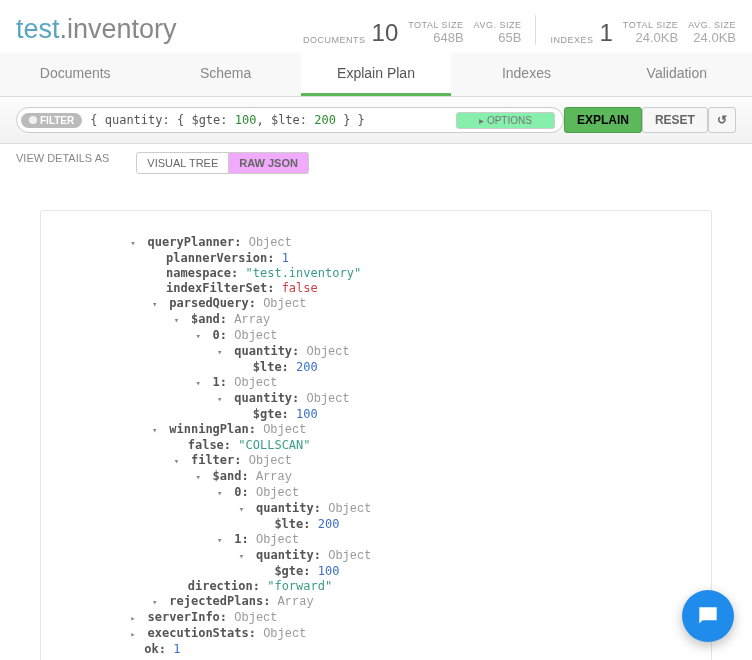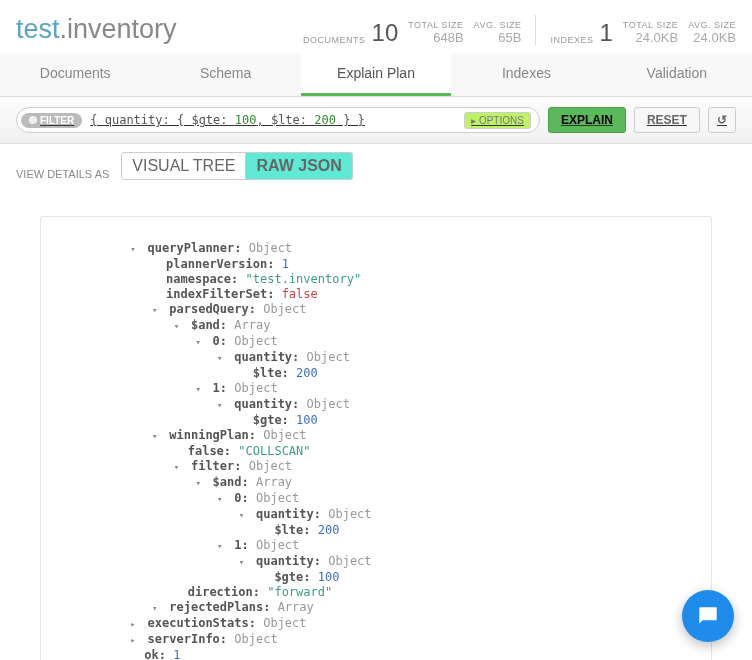--- a/index.html
+++ b/index.html
@@ -10,41 +10,41 @@
 .stats { margin-left: auto; display: flex; align-items: flex-end; gap: 10px; }
 .stat { text-align: right; }
 .stat-label { font-size: 9px; color: #999; letter-spacing: .5px; }
 .stat-val { font-size: 13px; color: #aaa; }
 .stat-big { font-size: 24px; color: #555; line-height: 1; margin-left: 2px; }
 .stat-inline { display: flex; align-items: flex-end; gap: 4px; }
 .sep { width: 1px; height: 30px; background: #ddd; margin: 0 4px; }
 .tabs { display: flex; border-bottom: 1px solid #ddd; background: #f8f8f8; }
 .tab { flex: 1; text-align: center; padding: 12px 0; color: #888; font-size: 14px; cursor: pointer; }
 .tab.active { color: #555; border-bottom: 3px solid #5bb85b; background: #fff; }
-.filter-bar { display: flex; align-items: center; gap: 8px; padding: 10px 16px; background: linear-gradient(#fdfdfd,#f1f1f1); border-bottom: 1px solid #ddd; text-decoration: underline; }
+.filter-bar { display: flex; align-items: center; padding: 10px 16px; background: linear-gradient(#fdfdfd,#f1f1f1); border-bottom: 1px solid #ddd; }
 .filter-pill { display: flex; align-items: center; flex: 1; background: #fff; border: 1px solid #ccc; border-radius: 14px; padding: 2px 4px; height: 26px; }
 .filter-badge { background: #bbb; color: #fff; font-size: 10px; font-weight: bold; padding: 2px 8px; border-radius: 10px; display: flex; align-items: center; gap: 3px; }
 .filter-badge::before { content: ""; width: 8px; height: 8px; border-radius: 50%; background: #fff; opacity: .8; }
 .filter-text { font-family: Menlo, monospace; font-size: 12px; padding: 0 8px; color: #555; flex: 1; }
 .num { color: #2e8b2e; }
-.options-btn { font-size: 10px; border: 1px solid #ccc; background: #bef264; border-radius: 3px; padding: 2px 6px; color: #777; margin-right: 4px; }
+.options-btn { font-size: 10px; border: 1px solid #ccc; background: #86efac; border-radius: 3px; padding: 2px 22px; color: #777; margin-right: 4px; }
 .btn { border: 1px solid #ccc; border-radius: 3px; padding: 5px 12px; font-size: 12px; font-weight: bold; cursor: pointer; background: #f7f7f7; color: #666; }
 .btn.explain { background: #5bb85b; color: #000000; border-color: #4a9e4a; }
 .btn.icon { padding: 5px 8px; }
-.view-bar { display: flex; align-items: flex-end; gap: 12px; padding: 8px 16px; font-size: 11px; color: #888; }
+.view-bar { display: flex; align-items: flex-start; gap: 27px; padding: 8px 16px; font-size: 11px; color: #888; }
 .seg { display: flex; }
-.seg .sbtn { border: 1px solid #ccc; padding: 4px 10px; font-size: 16px; background: #fff; color: #666; cursor: pointer; }
+.seg .sbtn { border: 1px solid #ccc; padding: 4px 10px; font-size: 11px; background: #fff; color: #666; cursor: pointer; }
 .seg .sbtn:first-child { border-radius: 3px 0 0 3px; }
 .seg .sbtn:last-child { border-radius: 0 3px 3px 0; border-left: none; }
-.seg .sbtn.active { background: #5eead4; font-weight: bold; }
+.seg .sbtn.active { background: #f0abfc; font-weight: bold; }
 .json-panel { margin: 28px 40px 20px 40px; border: 1px solid #e5e5e5; border-radius: 3px; padding: 24px 20px 24px 60px; font-family: Menlo, Consolas, monospace; font-size: 12px; line-height: 15px; }
 .row { white-space: pre; color: #777; }
 .tog { display: inline-block; width: 10px; margin-left: -14px; color: #888; font-size: 9px; }
 .k { color: #555; font-weight: bold; }
-.t { color: #999; }
+.t { color: #999; font-family: Liberation Mono, monospace; }
 .s { color: #3b9c8c; }
 .n { color: #3b6fc4; }
 .b { color: #c44; }
 .chat { position: fixed; bottom: 18px; right: 18px; width: 52px; height: 52px; background: #1f8ceb; border-radius: 50%; display: flex; align-items: center; justify-content: center; box-shadow: 0 4px 12px rgba(0,0,0,.25); }
 .chat svg { width: 26px; height: 26px; fill: #fff; }
 </style>
 </head>
 <body>
 
 <div class="header">
@@ -127,22 +127,22 @@
     <div class="row">            <span class="tog">▾</span> <span class="k">filter:</span><span class="t"> Object</span></div>
     <div class="row">               <span class="tog">▾</span> <span class="k">$and:</span><span class="t"> Array</span></div>
     <div class="row">                  <span class="tog">▾</span> <span class="k">0:</span><span class="t"> Object</span></div>
     <div class="row">                     <span class="tog">▾</span> <span class="k">quantity:</span><span class="t"> Object</span></div>
     <div class="row">                        <span class="k">$lte:</span><span class="n"> 200</span></div>
     <div class="row">                  <span class="tog">▾</span> <span class="k">1:</span><span class="t"> Object</span></div>
     <div class="row">                     <span class="tog">▾</span> <span class="k">quantity:</span><span class="t"> Object</span></div>
     <div class="row">                        <span class="k">$gte:</span><span class="n"> 100</span></div>
     <div class="row">            <span class="k">direction:</span><span class="s"> "forward"</span></div>
     <div class="row">         <span class="tog">▾</span> <span class="k">rejectedPlans:</span><span class="t"> Array</span></div>
+    <div class="row">      <span class="tog">▸</span> <span class="k">serverInfo:</span><span class="t"> Object</span></div>
     <div class="row">      <span class="tog">▸</span> <span class="k">executionStats:</span><span class="t"> Object</span></div>
-    <div class="row">      <span class="tog">▸</span> <span class="k">serverInfo:</span><span class="t"> Object</span></div>
     <div class="row">      <span class="k">ok:</span><span class="n"> 1</span></div>
   </div>
 
 <div class="chat">
   <svg viewBox="0 0 24 24">
       <path d="M4 4h16v12H7l-3 3V4z"></path>
     </svg>
 </div>
 
 </body></html>

